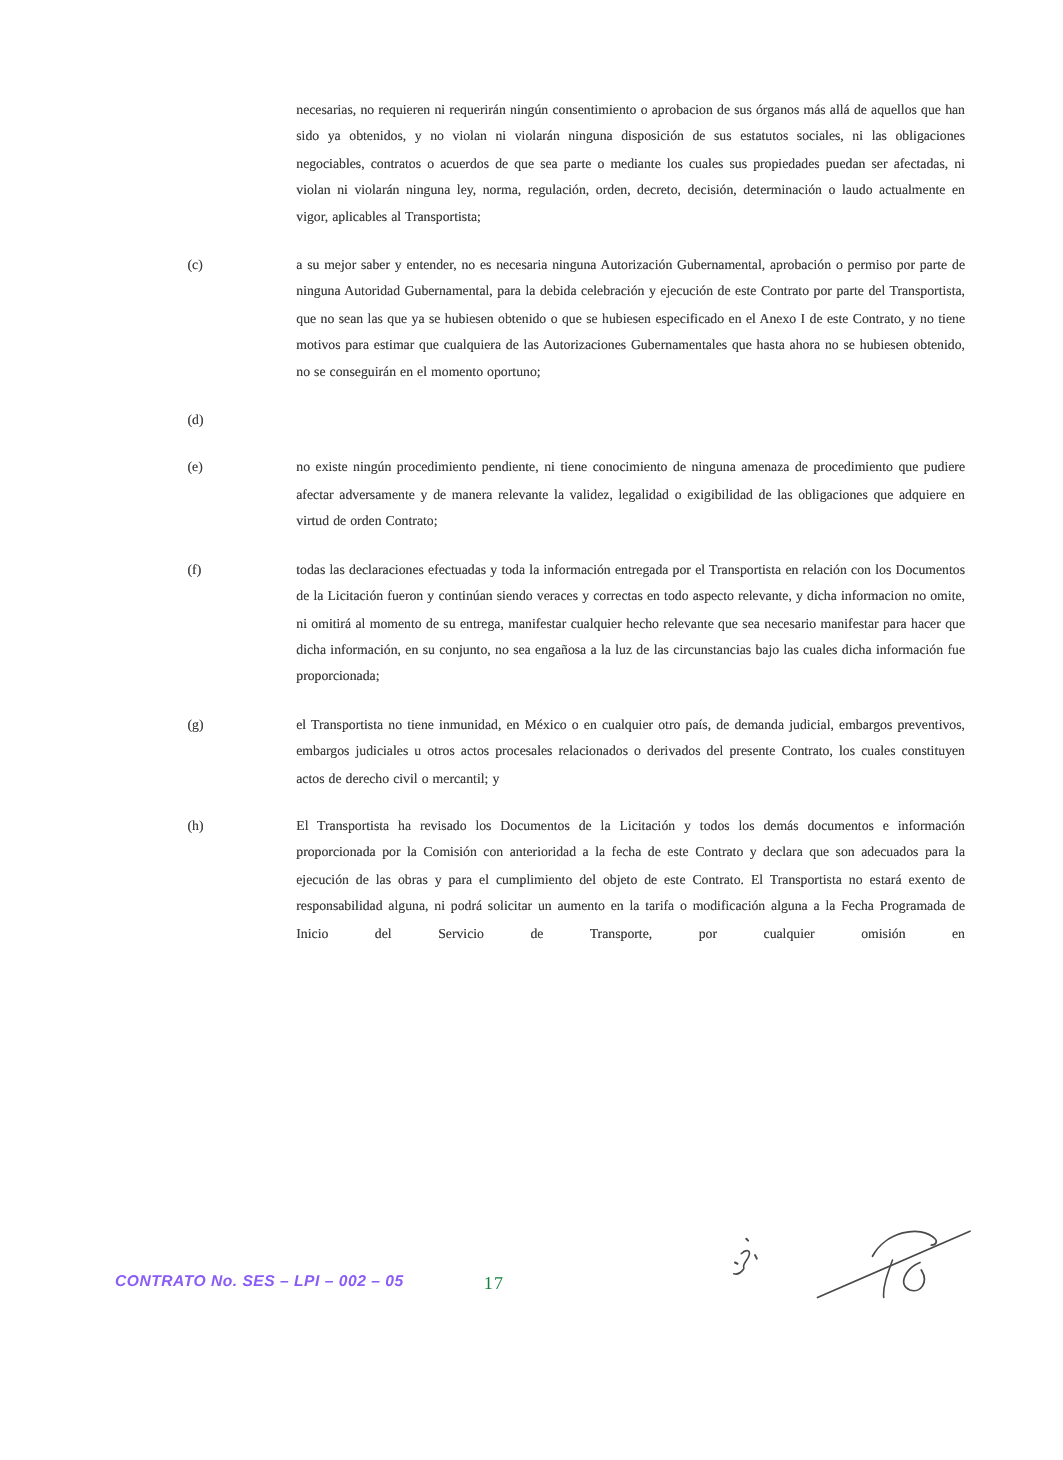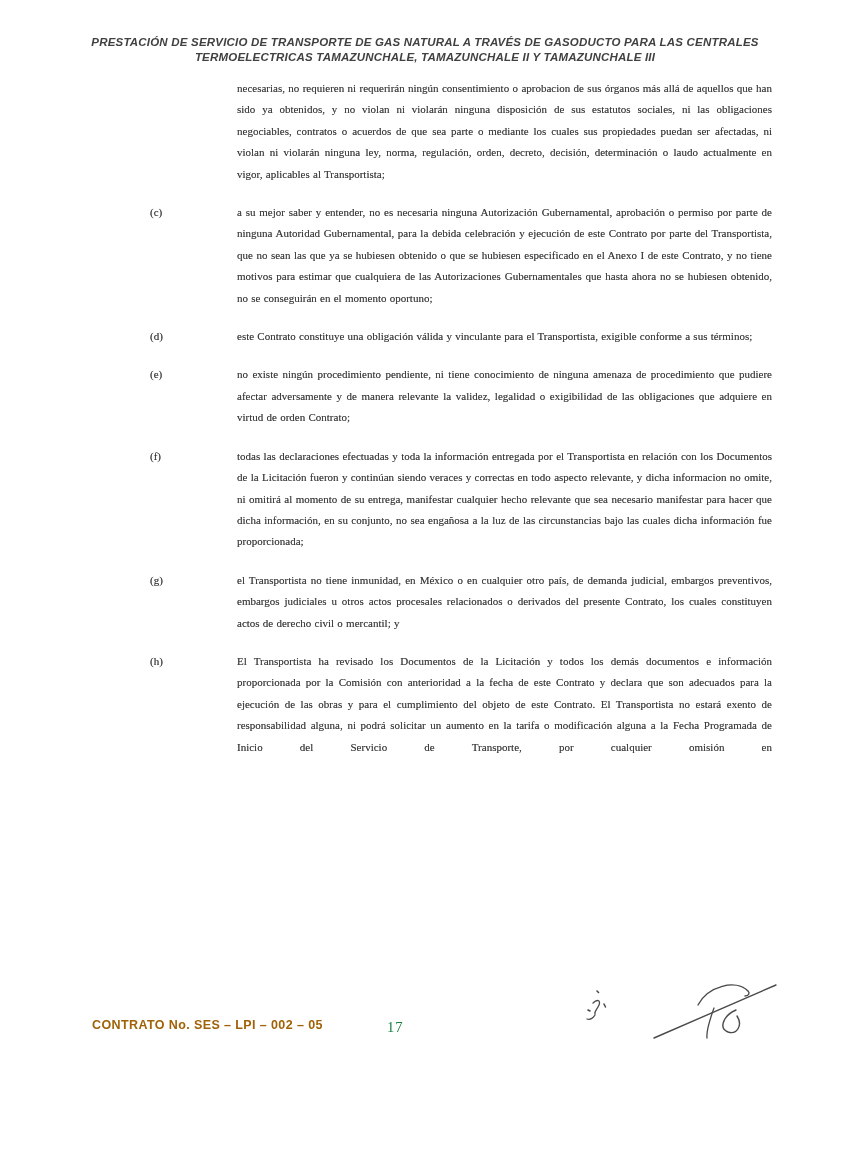--- a/index.html
+++ b/index.html
@@ -59,24 +59,25 @@
     text-align: justify;
   }
   .item .text.justify-last {
     text-align-last: justify;
   }
   .footer-contract {
     position: absolute;
     left: 92px;
     top: 1018px;
     font-family: "Liberation Sans", sans-serif;
+    font-style: italic;
     font-weight: bold;
     font-size: 12.5px;
     letter-spacing: 0.4px;
-    color: #a16207;
+    color: #8b5cf6;
   }
   .footer-page {
     position: absolute;
     left: 387px;
     top: 1019px;
     font-family: "Liberation Serif", serif;
     font-size: 14.5px;
     letter-spacing: 1px;
     color: #15803d;
   }
@@ -90,37 +91,32 @@
     stroke: #4a4a4a;
     stroke-linecap: round;
     stroke-linejoin: round;
   }
 </style>
 </head>
 <body>
 
 <div class="page">
 
-  <div class="doc-header">
-    <div>PRESTACIÓN DE SERVICIO DE TRANSPORTE DE GAS NATURAL A TRAVÉS DE GASODUCTO PARA LAS CENTRALES</div>
-    <div>TERMOELECTRICAS TAMAZUNCHALE, TAMAZUNCHALE II Y TAMAZUNCHALE III</div>
-  </div>
 
   <div class="content">
 
     <p class="intro">necesarias, no requieren ni requerirán ningún consentimiento o aprobacion de sus órganos más allá de aquellos que han sido ya obtenidos, y no violan ni violarán ninguna disposición de sus estatutos sociales, ni las obligaciones negociables, contratos o acuerdos de que sea parte o mediante los cuales sus propiedades puedan ser afectadas, ni violan ni violarán ninguna ley, norma, regulación, orden, decreto, decisión, determinación o laudo actualmente en vigor, aplicables al Transportista;</p>
 
     <div class="item">
       <span class="label">(c)</span>
       <p class="text">a su mejor saber y entender, no es necesaria ninguna Autorización Gubernamental, aprobación o permiso por parte de ninguna Autoridad Gubernamental, para la debida celebración y ejecución de este Contrato por parte del Transportista, que no sean las que ya se hubiesen obtenido o que se hubiesen especificado en el Anexo I de este Contrato, y no tiene motivos para estimar que cualquiera de las Autorizaciones Gubernamentales que hasta ahora no se hubiesen obtenido, no se conseguirán en el momento oportuno;</p>
     </div>
 
     <div class="item">
       <span class="label">(d)</span>
-      <p class="text">este Contrato constituye una obligación válida y vinculante para el Transportista, exigible conforme a sus términos;</p>
     </div>
 
     <div class="item">
       <span class="label">(e)</span>
       <p class="text">no existe ningún procedimiento pendiente, ni tiene conocimiento de ninguna amenaza de procedimiento que pudiere afectar adversamente y de manera relevante la validez, legalidad o exigibilidad de las obligaciones que adquiere en virtud de orden Contrato;</p>
     </div>
 
     <div class="item">
       <span class="label">(f)</span>
       <p class="text">todas las declaraciones efectuadas y toda la información entregada por el Transportista en relación con los Documentos de la Licitación fueron y continúan siendo veraces y correctas en todo aspecto relevante, y dicha informacion no omite, ni omitirá al momento de su entrega, manifestar cualquier hecho relevante que sea necesario manifestar para hacer que dicha información, en su conjunto, no sea engañosa a la luz de las circunstancias bajo las cuales dicha información fue proporcionada;</p>

